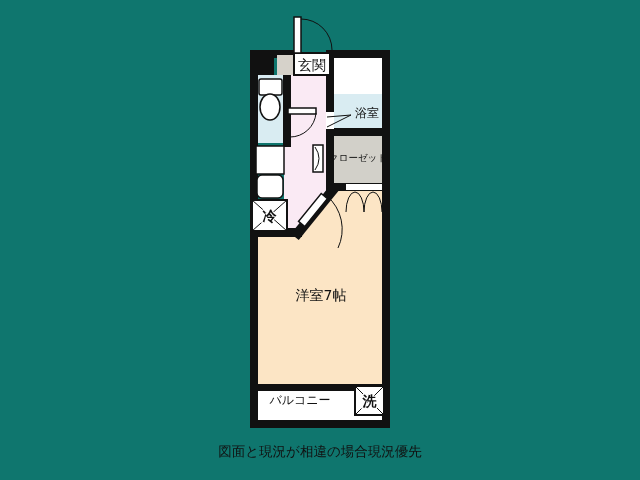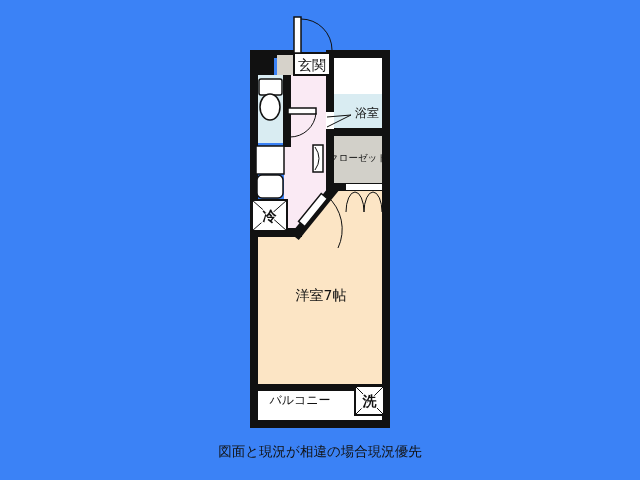--- a/index.html
+++ b/index.html
@@ -4,21 +4,21 @@
 <style>
   html, body {
     margin: 0;
     padding: 0;
     background: #ffffff;
   }
   .page {
     position: relative;
     width: 640px;
     height: 480px;
-    background: #3b82f6;
+    background: #0f766e;
     overflow: hidden;
     font-family: "DejaVu Sans", sans-serif;
     text-align: center;
   }
   svg text {
     font-family: "DejaVu Sans", sans-serif;
     fill: #111111;
   }
   .wall { fill: #111111; }
   .wall-line { stroke: #111111; fill: none; }

